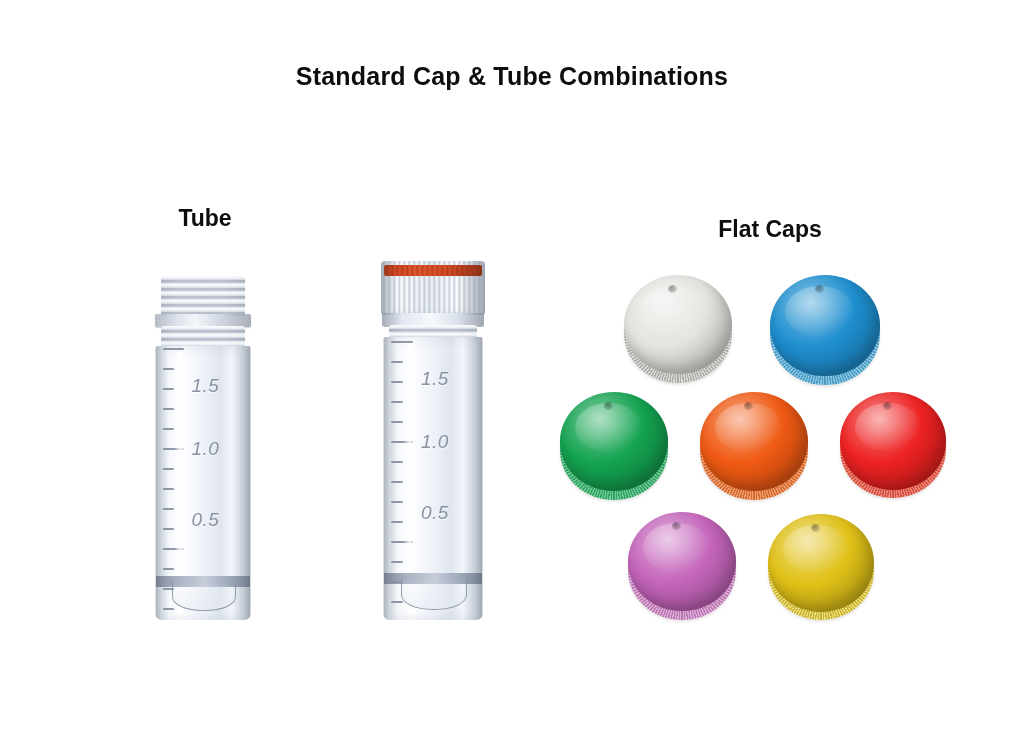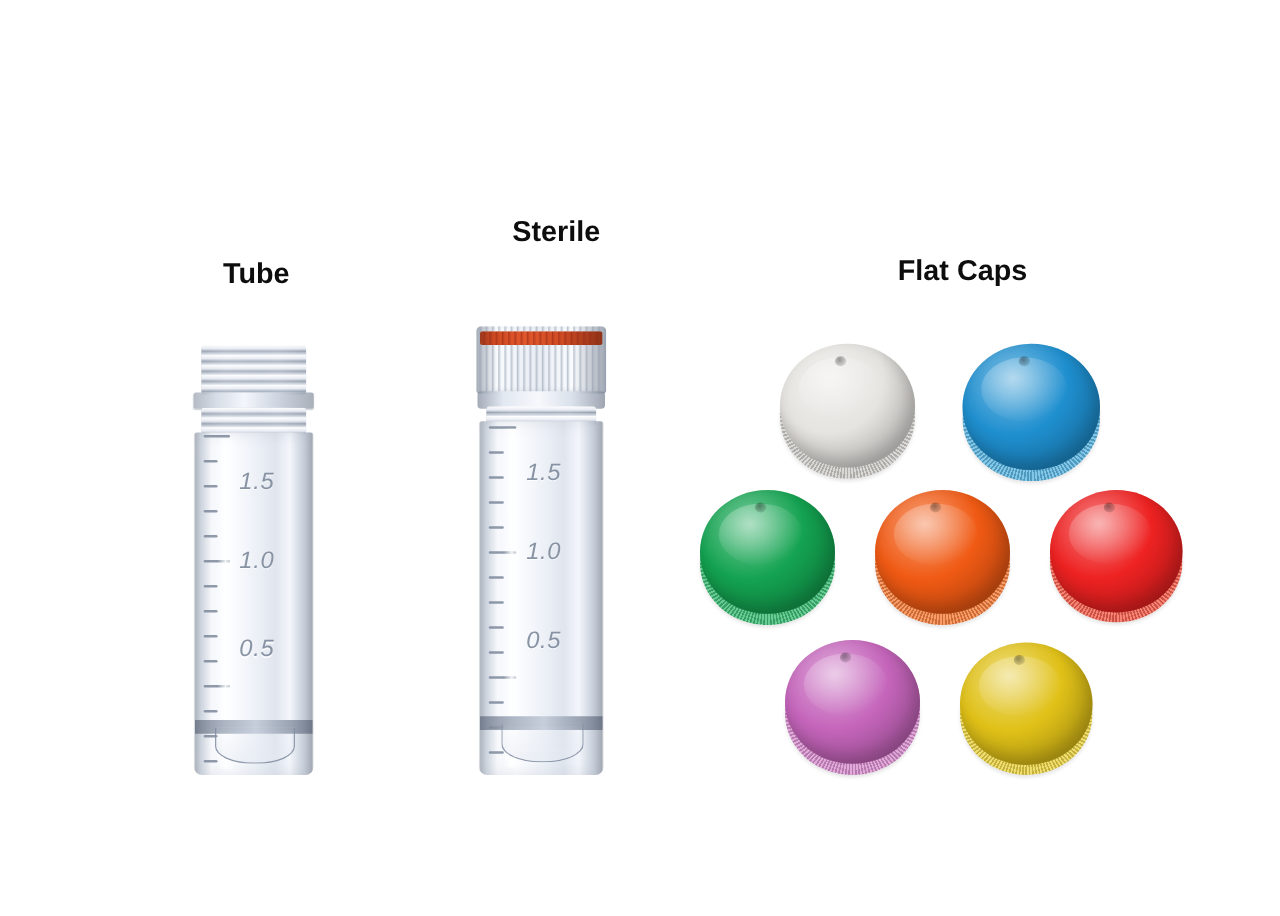--- a/index.html
+++ b/index.html
@@ -35,21 +35,21 @@
   .section-label {
     position: absolute;
     text-align: center;
     font-size: 23px;
     font-weight: bold;
     line-height: 1.18;
     color: #0d0d0d;
   }
   #label-tubes      { left: 105px; top: 205px; width: 200px; }
   #label-sterile    { left: 345px; top: 172px; width: 200px; }
-  #label-flatcaps   { left: 665px; top: 203px; width: 210px; }
+  #label-flatcaps   { left: 665px; top: 216px; width: 210px; }
 
   
   .tube {
     position: absolute;
     font-style: italic;
   }
   .tube-body {
     position: absolute;
     left: 0;
     width: 100%;
@@ -253,25 +253,25 @@
     background: radial-gradient(circle at 40% 35%,
       rgba(0,0,0,0.38), rgba(0,0,0,0.16) 60%, rgba(0,0,0,0.05) 100%);
     pointer-events: none;
   }
 </style>
 </head>
 <body>
 
 <div id="canvas">
 
+  <div class="page-title">Standard Cap &amp; Tube Combinations</div>
 
   <div class="section-label" id="label-tubes">Tube</div>
 
   <div class="section-label" id="label-sterile">
-    <div>Sterile</div>
   </div>
 
   <div class="section-label" id="label-flatcaps">Flat Caps</div>
 
   <div class="tube" id="tube-1" style="left:155px; top:276px; width:96px; height:344px;">
 
     <div class="tube-neck" style="top:0px; height:40px;"></div>
 
     <div class="tube-flange" style="top:38px; height:13px;"></div>
 

